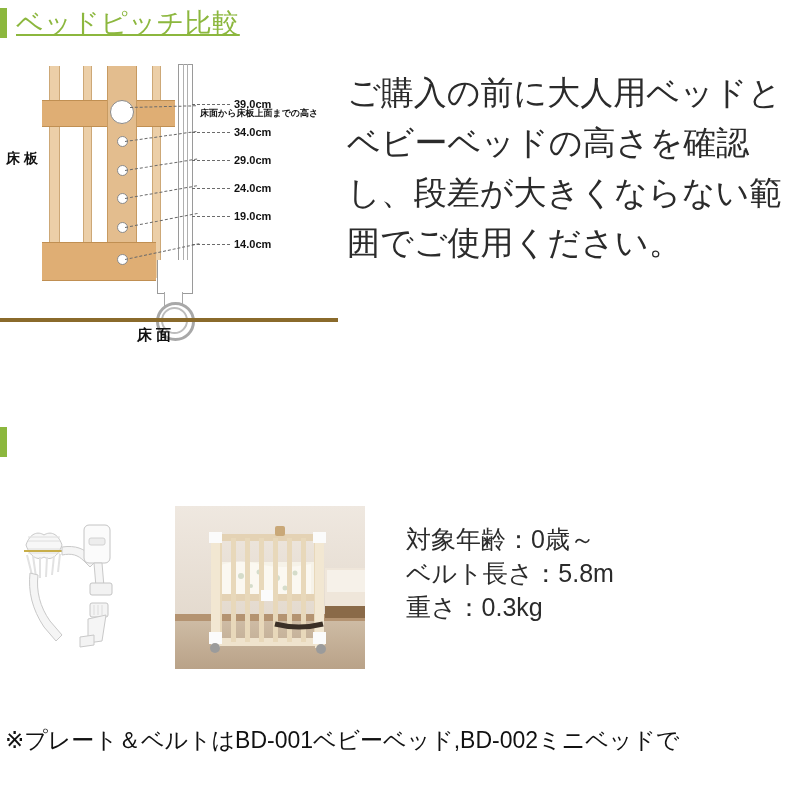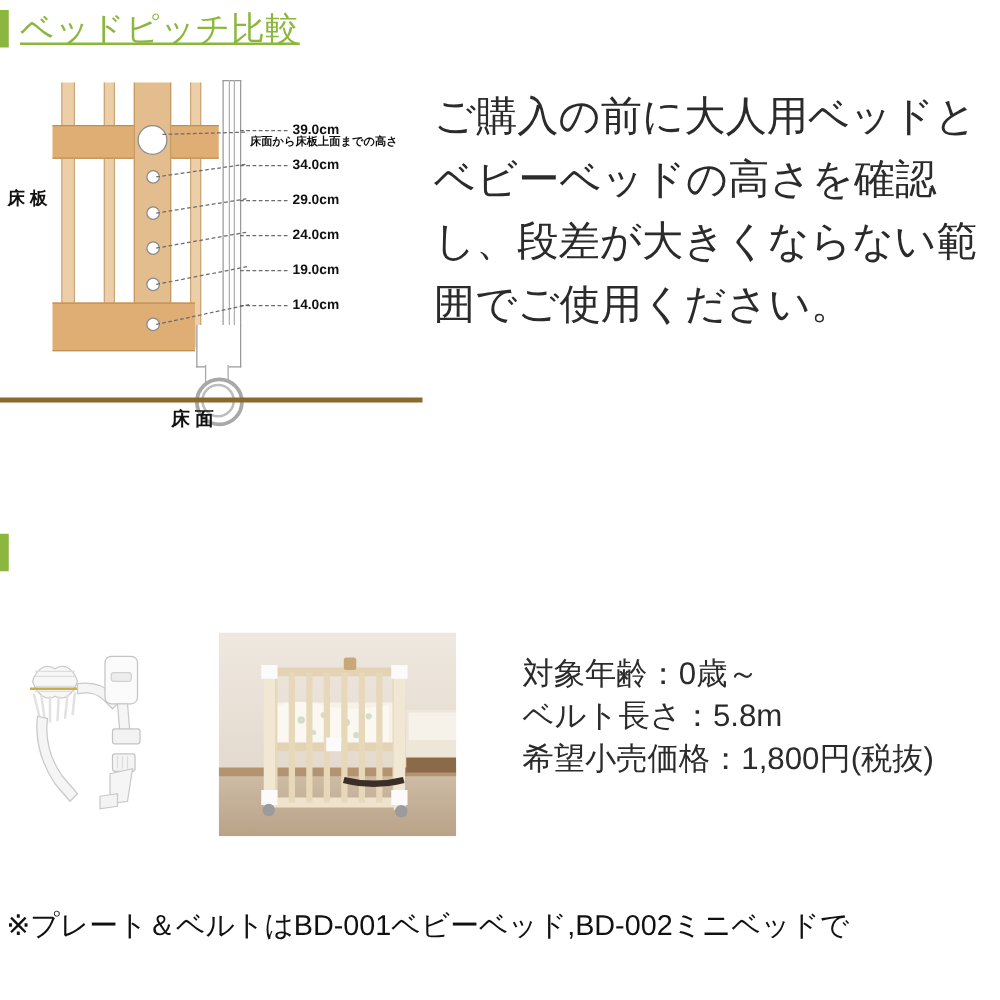--- a/index.html
+++ b/index.html
@@ -233,21 +233,21 @@
   #bed-photo {
     position: absolute;
     left: 175px;
     top: 506px;
     width: 190px;
     height: 163px;
     overflow: hidden;
   }
   #belt-specs {
     position: absolute;
-    left: 418px;
+    left: 406px;
     top: 522px;
     font-size: 25px;
     line-height: 34px;
     color: #2b2b2b;
   }
   #belt-specs div { white-space: nowrap; }
 
   
   #footnote {
     position: absolute;
@@ -414,18 +414,18 @@
 
   <circle cx="40" cy="142" r="5" fill="#9b9b9b"></circle>
   <circle cx="146" cy="143" r="5" fill="#9b9b9b"></circle>
 
   <path d="M100,118 q24,6 48,0" stroke="#3a2f26" stroke-width="5" fill="none"></path>
 </svg>
 
 <div id="belt-specs">
   <div>対象年齢：0歳～</div>
   <div>ベルト長さ：5.8m</div>
-  <div>希望小売価格：1,800円(税抜)</div>
+  <div>重さ：0.3kg</div>
 </div>
 
 <div id="footnote">
   <div class="line1">※プレート＆ベルトはBD-001ベビーベッド,BD-002ミニベッドで</div>
 </div>
 
 </body></html>

